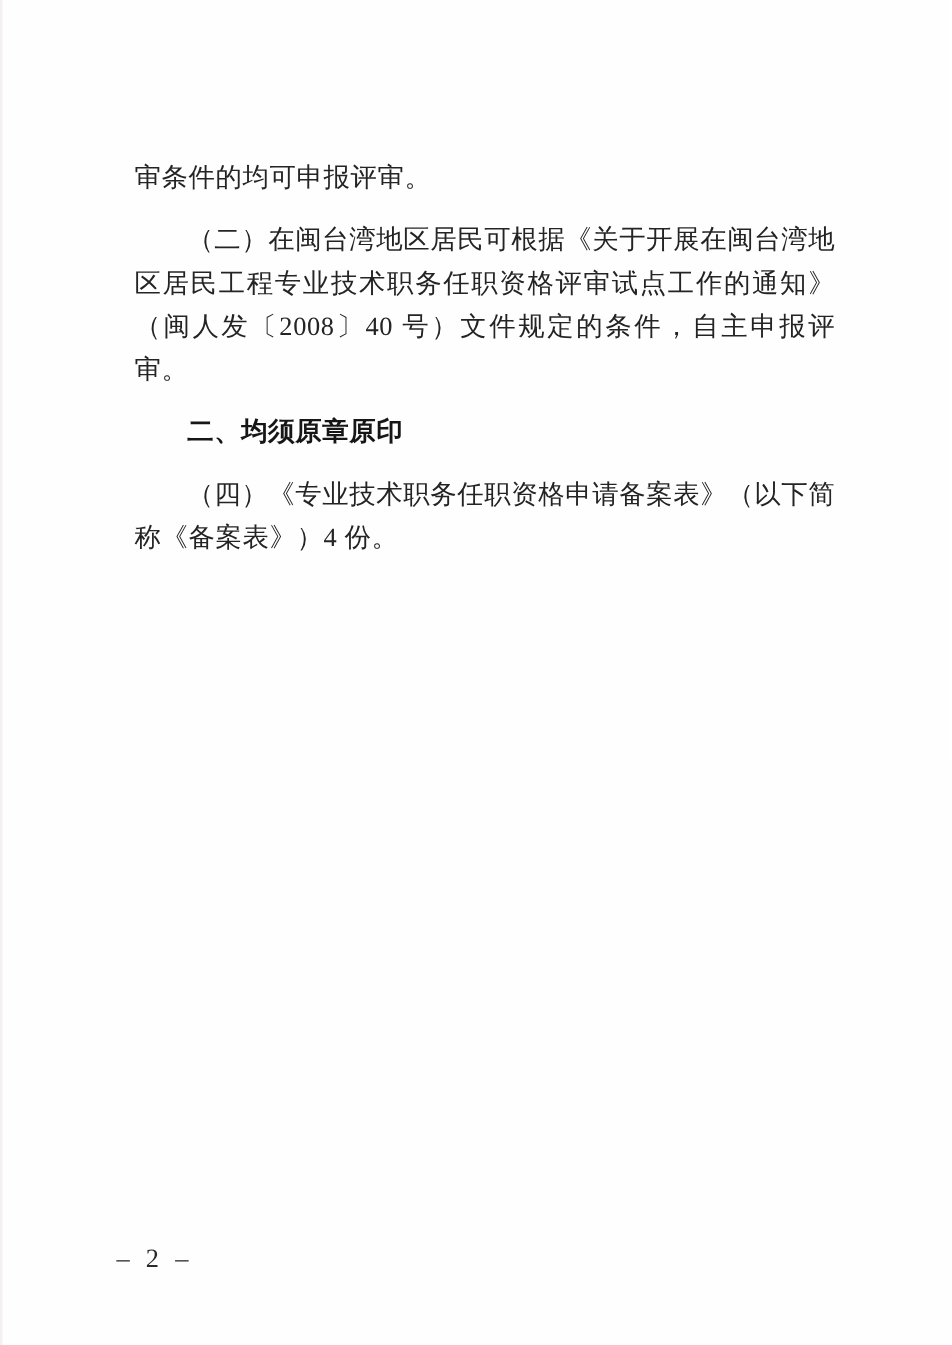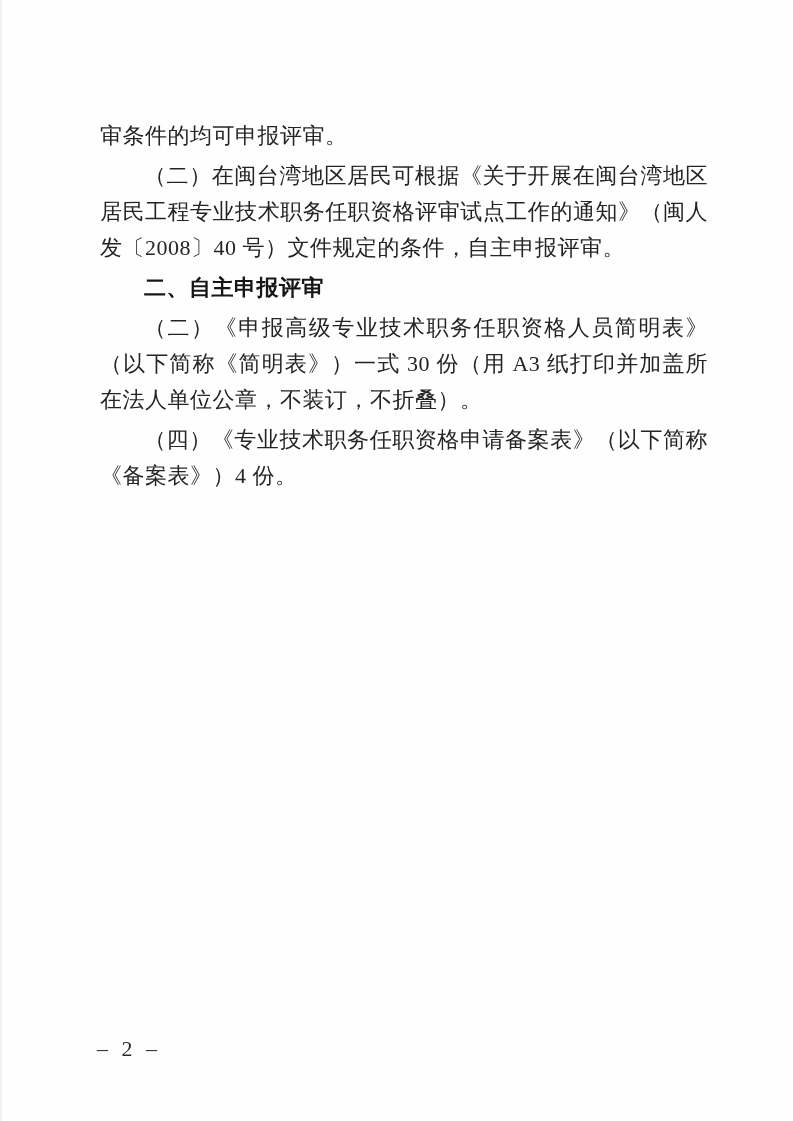--- a/index.html
+++ b/index.html
@@ -28,21 +28,21 @@
     left: 96px;
     top: 114px;
     width: 616px;
     font-size: 22px;
     line-height: 36px;
     color: #242424;
     text-align: justify;
     letter-spacing: 0.5px;
   }
   .para {
-    margin: 4px;
+    margin: 16px;
   }
   .para.indent {
     text-indent: 2em;
   }
   .para.heading {
     font-family: "Liberation Sans", "DejaVu Sans", sans-serif;
     font-weight: 700;
     color: #161616;
   }
   .page-number {
@@ -57,19 +57,18 @@
 </style>
 </head>
 <body>
 
 <div class="page">
   <div class="scan-edge"></div>
 
   <div class="text-block">
     <p class="para">审条件的均可申报评审。</p>
     <p class="para indent">（二）在闽台湾地区居民可根据《关于开展在闽台湾地区居民工程专业技术职务任职资格评审试点工作的通知》（闽人发〔2008〕40 号）文件规定的条件，自主申报评审。</p>
-    <p class="para indent heading">二、自主申报评审</p>
-    <p class="para indent">（二）《申报高级专业技术职务任职资格人员简明表》（以下简称《简明表》）一式 30 份（用 A3 纸打印并加盖所在法人单位公章，不装订，不折叠）。</p>
+    <p class="para indent heading">二、均须原章原印</p>
     <p class="para indent">（四）《专业技术职务任职资格申请备案表》（以下简称《备案表》）4 份。</p>
   </div>
 
   <div class="page-number">– 2 –</div>
 </div>
 
 </body></html>

